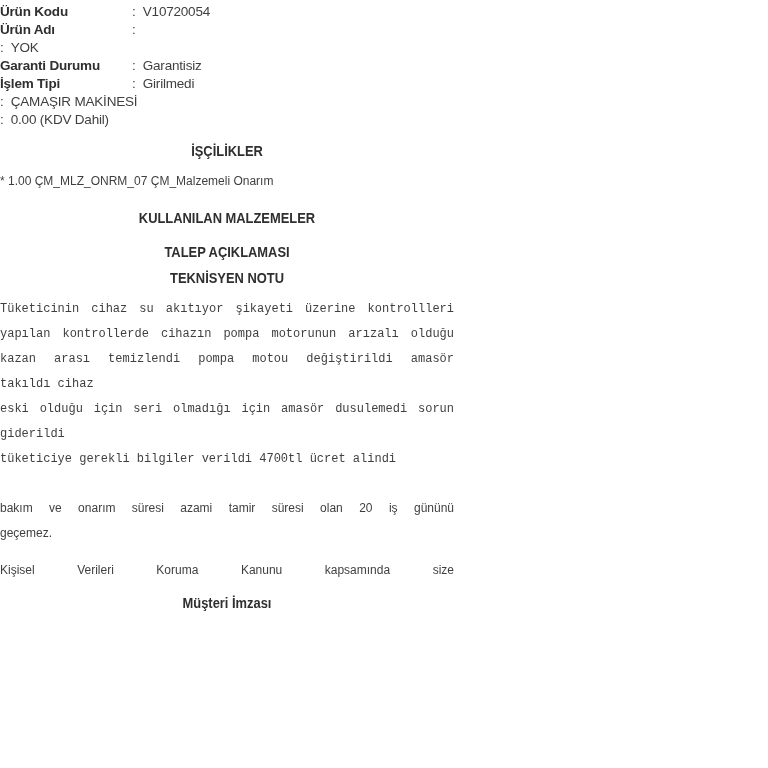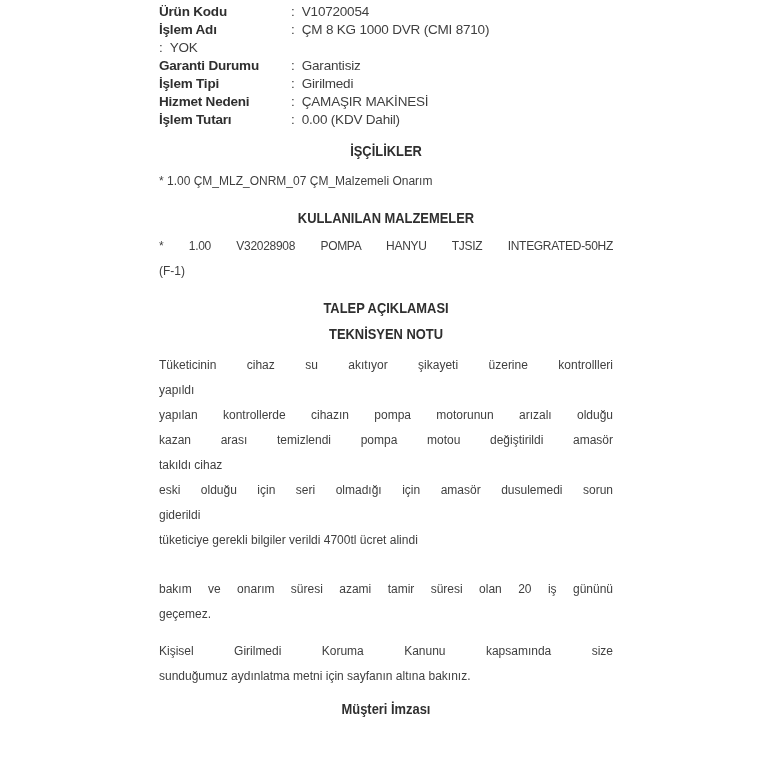--- a/index.html
+++ b/index.html
@@ -4,21 +4,20 @@
 <style>
   html, body { margin: 0; padding: 0; }
   body {
     width: 768px; height: 768px;
     background: #ffffff;
     font-family: "Liberation Sans", sans-serif;
     overflow: hidden;
     -webkit-font-smoothing: antialiased;
   }
   .doc {
-    margin-left: 159px;
     width: 454px;
     padding-top: 3px;
     color: #3f3f3f;
   }
   
   .kv { font-size: 13.5px; }
   .kv-row { display: flex; line-height: 18px; white-space: nowrap; }
   .kv-label { font-weight: 700; color: #2f2f2f; width: 132px; flex: 0 0 132px; letter-spacing: -0.2px; }
   .kv-sep { margin-right: 7px; color: #3f3f3f; }
   .kv-value { color: #3f3f3f; letter-spacing: -0.2px; text-align: right; }
@@ -33,98 +32,89 @@
     transform-origin: 50% 50%;
     white-space: nowrap;
   }
   
   .line { font-size: 12px; line-height: 25px; color: #3f3f3f; }
   .just { text-align: justify; text-align-last: justify; }
   .squeeze { letter-spacing: -0.3px; }
   
   .mt6  { margin-top: 6px; }
   .mt8  { margin-top: 8px; }
-  .mt9  { margin-top: 9px; }
+  .mt9  { margin-top: 9px; font-family: Liberation Mono, monospace; }
   .mt10 { margin-top: 10px; }
   .mt12 { margin-top: 12px; }
   .mt14 { margin-top: 14px; }
   .mt24 { margin-top: 24px; }
 </style>
 </head>
 <body>
 
 <div class="doc">
 
   <div class="kv">
     <div class="kv-row">
       <span class="kv-label">Ürün Kodu</span>
       <span class="kv-sep">:</span>
       <span class="kv-value">V10720054</span>
     </div>
     <div class="kv-row">
-      <span class="kv-label">İşlem Adı</span>
+      <span class="kv-label">Ürün Adı</span>
       <span class="kv-sep">:</span>
-      <span class="kv-value">ÇM 8 KG 1000 DVR (CMI 8710)</span>
     </div>
     <div class="kv-row">
       <span class="kv-sep">:</span>
       <span class="kv-value">YOK</span>
     </div>
     <div class="kv-row">
       <span class="kv-label">Garanti Durumu</span>
       <span class="kv-sep">:</span>
       <span class="kv-value">Garantisiz</span>
     </div>
     <div class="kv-row">
       <span class="kv-label">İşlem Tipi</span>
       <span class="kv-sep">:</span>
       <span class="kv-value">Girilmedi</span>
     </div>
     <div class="kv-row">
-      <span class="kv-label">Hizmet Nedeni</span>
       <span class="kv-sep">:</span>
       <span class="kv-value">ÇAMAŞIR MAKİNESİ</span>
     </div>
     <div class="kv-row">
-      <span class="kv-label">İşlem Tutarı</span>
       <span class="kv-sep">:</span>
       <span class="kv-value">0.00 (KDV Dahil)</span>
     </div>
   </div>
 
   <div class="h mt12">İŞÇİLİKLER</div>
   <div class="mt8">
     <div class="line">* 1.00 ÇM_MLZ_ONRM_07 ÇM_Malzemeli Onarım</div>
   </div>
 
   <div class="h mt14">KULLANILAN MALZEMELER</div>
-  <div class="mt6">
-    <div class="line just squeeze">* 1.00 V32028908 POMPA HANYU TJSIZ INTEGRATED-50HZ</div>
-    <div class="line">(F-1)</div>
-  </div>
 
   <div class="h mt14">TALEP AÇIKLAMASI</div>
   <div class="h mt6">TEKNİSYEN NOTU</div>
 
   <div class="mt9">
     <div class="line just">Tüketicinin cihaz su akıtıyor şikayeti üzerine kontrollleri</div>
-    <div class="line">yapıldı</div>
     <div class="line just">yapılan kontrollerde cihazın pompa motorunun arızalı olduğu</div>
     <div class="line just">kazan arası temizlendi pompa motou değiştirildi amasör</div>
     <div class="line">takıldı cihaz</div>
     <div class="line just">eski olduğu için seri olmadığı için amasör dusulemedi sorun</div>
     <div class="line">giderildi</div>
     <div class="line">tüketiciye gerekli bilgiler verildi 4700tl ücret alindi</div>
   </div>
 
   <div class="mt24">
     <div class="line just">bakım ve onarım süresi azami tamir süresi olan 20 iş gününü</div>
     <div class="line">geçemez.</div>
   </div>
 
   <div class="mt12">
-    <div class="line just">Kişisel Girilmedi Koruma Kanunu kapsamında size</div>
-    <div class="line">sunduğumuz aydınlatma metni için sayfanın altına bakınız.</div>
+    <div class="line just">Kişisel Verileri Koruma Kanunu kapsamında size</div>
   </div>
 
   <div class="h mt10">Müşteri İmzası</div>
 
 </div>
 
 </body></html>

